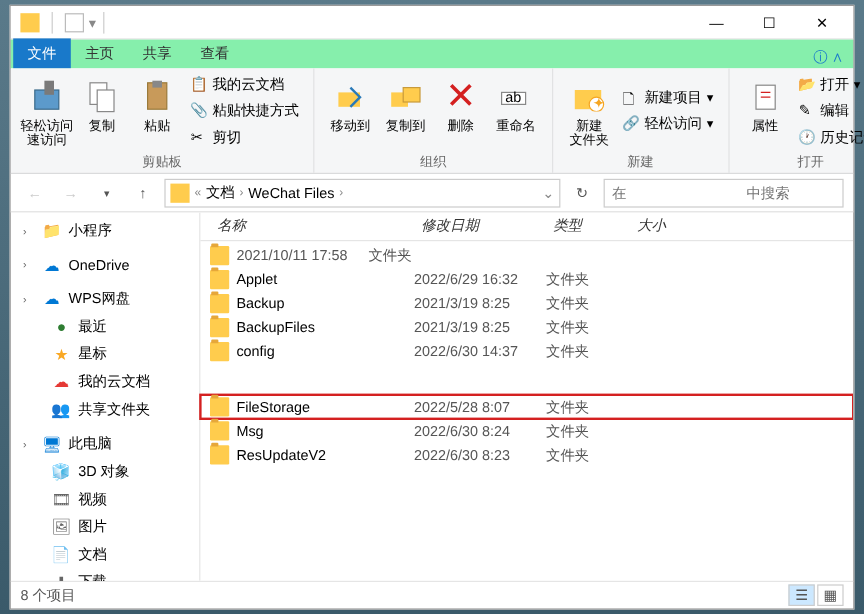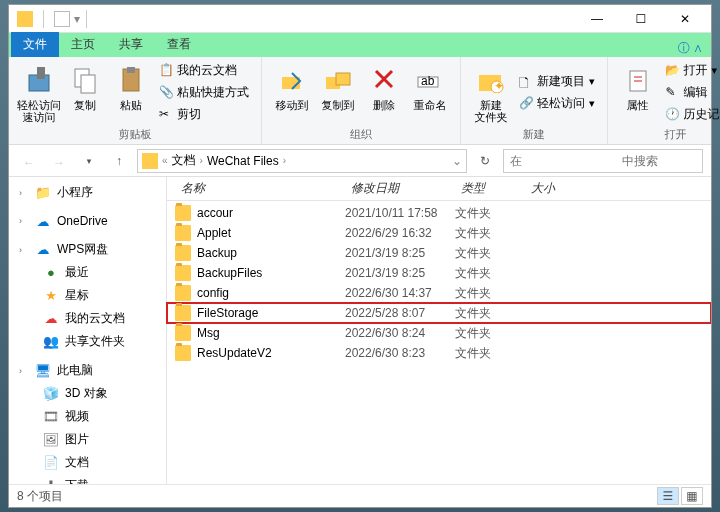--- a/index.html
+++ b/index.html
@@ -46,21 +46,21 @@
 .col.date{width:110px;}
 .col.type{width:70px;}
 .col.size{width:60px;}
 .filelist{flex:1;padding:2px 0;}
 .frow{display:flex;align-items:center;padding:2px 8px;cursor:pointer;height:20px;}
 .frow .ficon2{width:16px;height:16px;background:#ffcc4d;margin-right:6px;border-radius:1px;position:relative;}
 .frow .ficon2::before{content:"";position:absolute;top:-2px;left:1px;width:6px;height:3px;background:#e6a73a;border-radius:1px 1px 0 0;}
 .frow .fname{width:148px;font-size:12px;}
 .frow .fdate{width:110px;font-size:12px;color:#555;}
 .frow .ftype{width:70px;font-size:12px;color:#555;}
-.frow.highlighted{outline:2px solid #d42020;outline-offset:-1px;}
+.frow.highlighted{outline:2px solid #d42020;outline-offset:-1px;margin-top:26px;}
 .statusbar{height:22px;border-top:1px solid #e5e5e5;display:flex;align-items:center;padding:11px 8px;font-size:11px;color:#555;}
 .statusbar .viewbtns{margin-left:auto;display:flex;gap:2px;}
 .viewbtn{width:22px;height:18px;border:1px solid #ccc;display:flex;align-items:center;justify-content:center;cursor:pointer;}
 .viewbtn.active{background:#cce8ff;}
 svg{display:block;}
 </style>
 </head>
 <body>
 
 <div class="window">
@@ -318,21 +318,20 @@
     <div class="content">
       <div class="colheaders">
         <div class="col name">名称</div>
         <div class="col date">修改日期</div>
         <div class="col type">类型</div>
         <div class="col size">大小</div>
       </div>
       <div class="filelist" id="filelist">
           <div class="frow">
             <span class="ficon2"></span>
-            <span class="fname">accour</span>
             <span class="fdate">2021/10/11 17:58</span>
             <span class="ftype">文件夹</span>
           </div>
           <div class="frow">
             <span class="ficon2"></span>
             <span class="fname">Applet</span>
             <span class="fdate">2022/6/29 16:32</span>
             <span class="ftype">文件夹</span>
           </div>
           <div class="frow">

